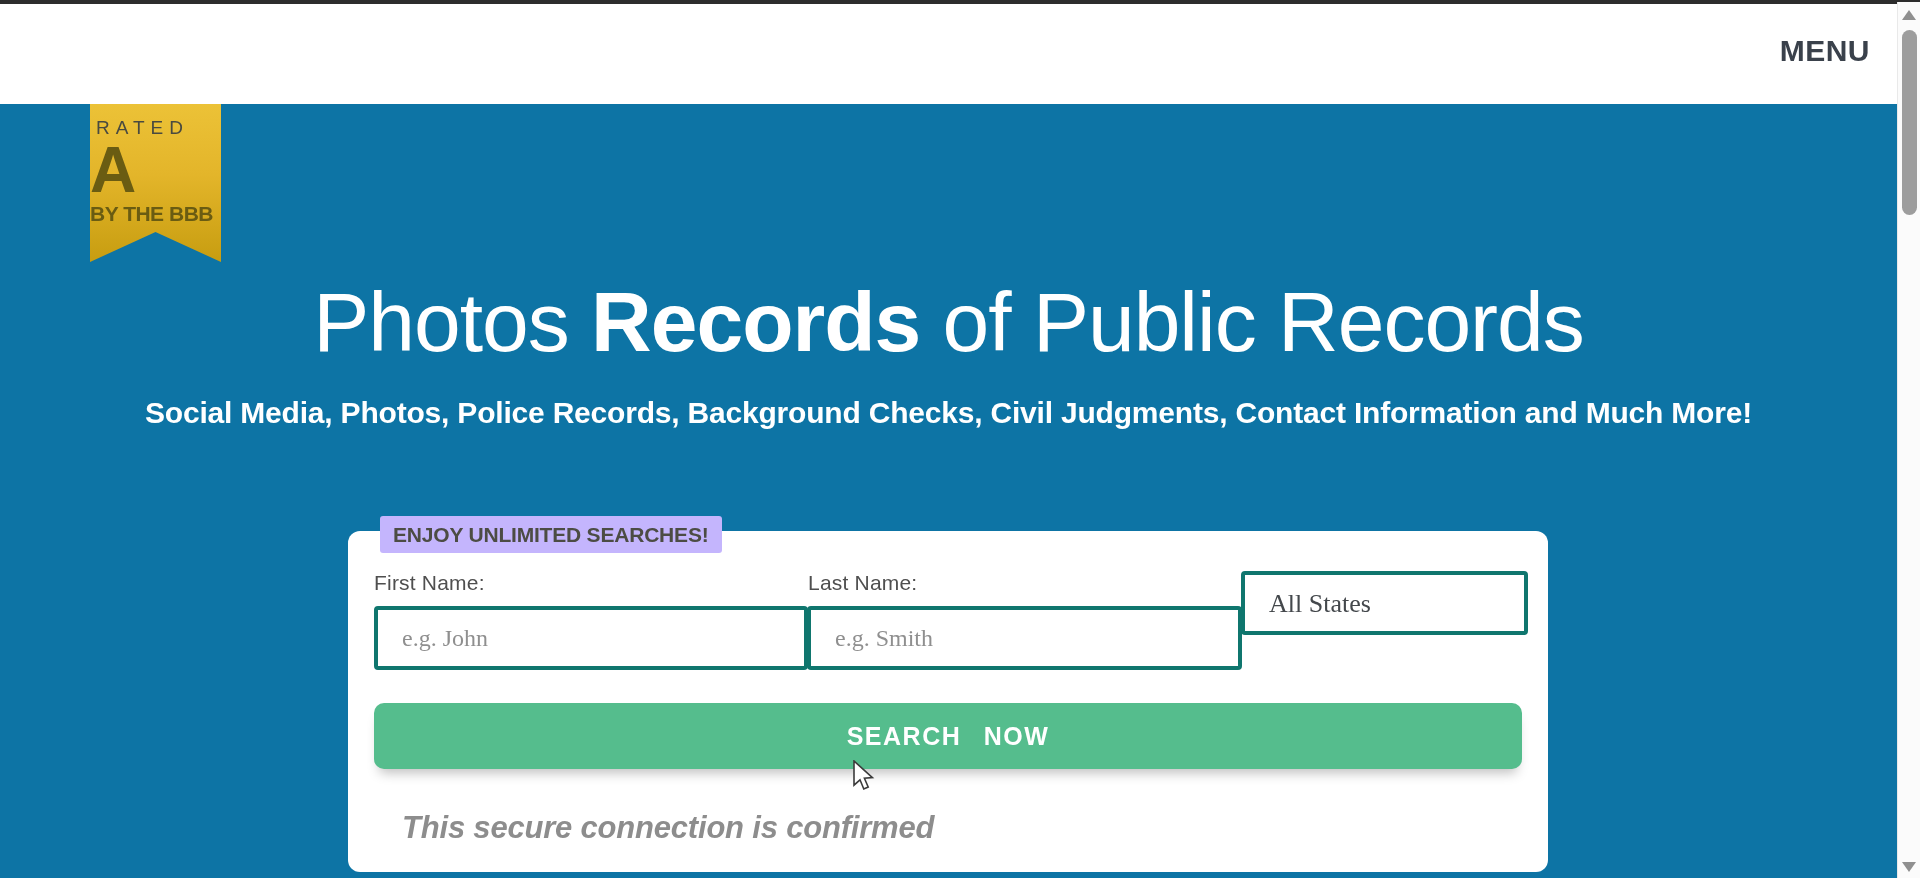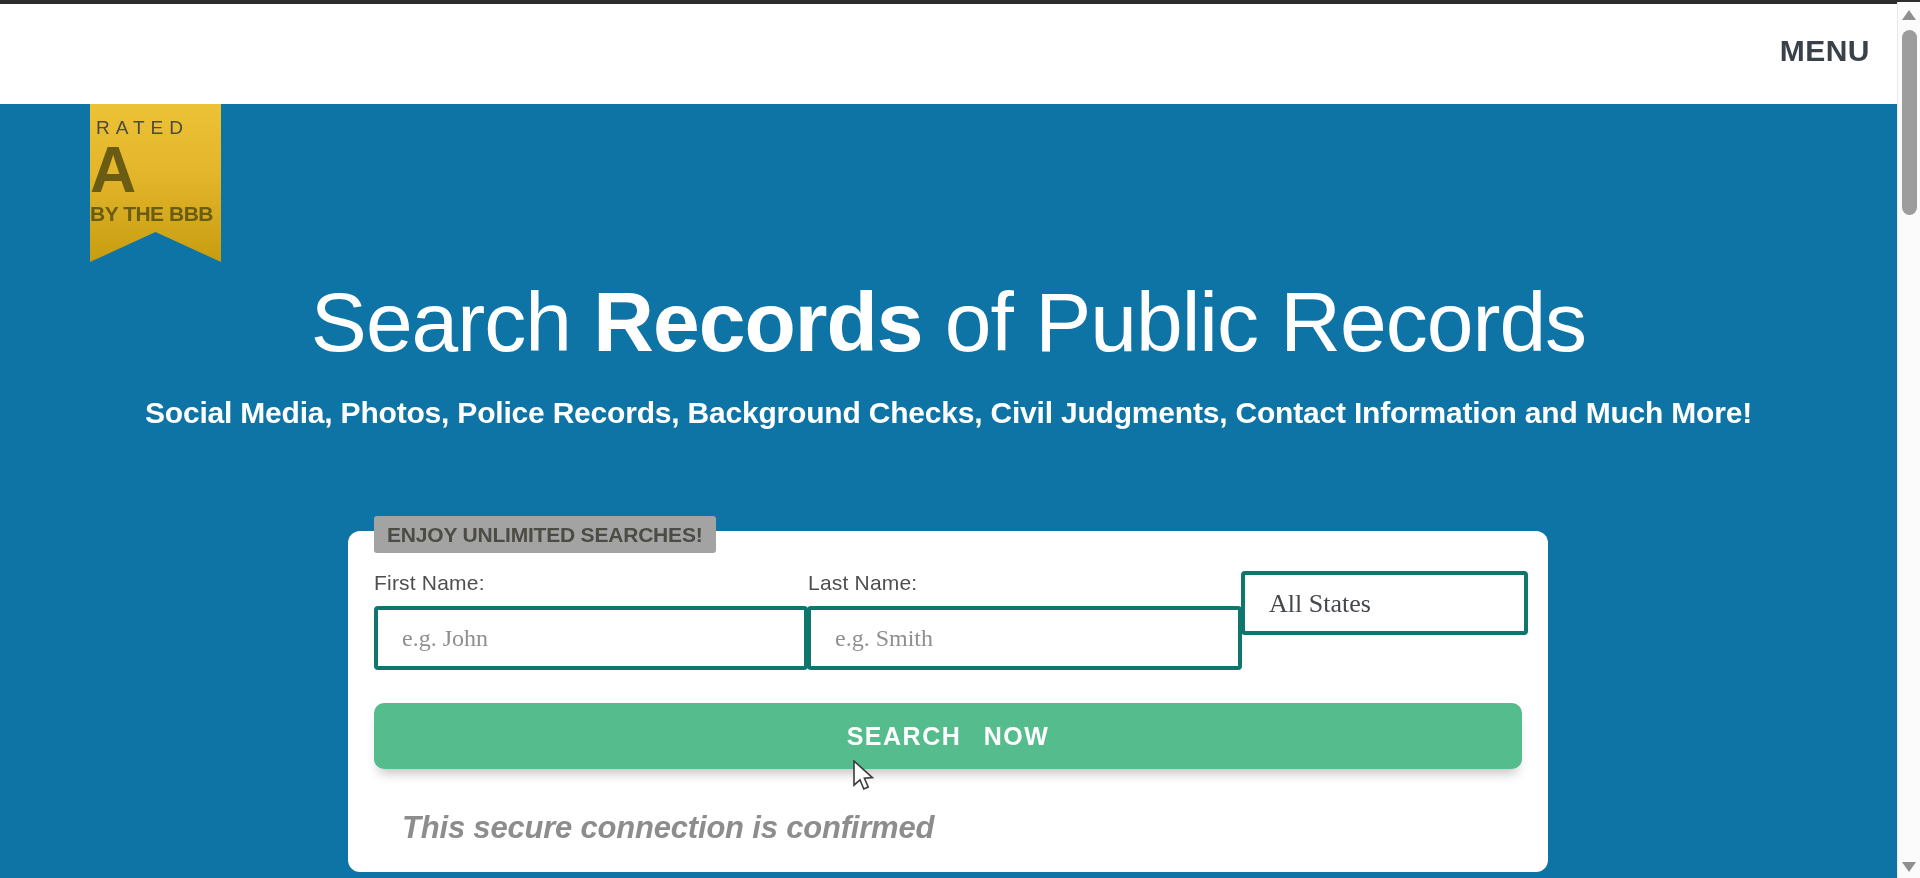--- a/index.html
+++ b/index.html
@@ -28,21 +28,21 @@
 
   .hero-title { position: absolute; top: 176px; left: 0; width: 1897px; text-align: center;
                 color: #ffffff; font-size: 84px; font-weight: 300; line-height: 1; letter-spacing: -1px; }
   .hero-title b { font-weight: 800; }
   .hero-subtitle { position: absolute; top: 292px; left: 0; width: 1897px; text-align: center;
                    color: #ffffff; font-size: 30px; font-weight: bold; letter-spacing: -0.2px; }
 
   
   .card { position: absolute; left: 348px; top: 427px; width: 1200px; height: 341px;
           background: #ffffff; border-radius: 12px; padding: 40px 26px 0 26px; }
-  .promo { position: absolute; top: -15px; left: 26px; background: #a3a3a3; color: #4c4c44;
+  .promo { position: absolute; top: -15px; left: 32px; background: #c4b5fd; color: #4c4c44;
            font-size: 21px; font-weight: bold; padding: 7px 13px 6px 13px; border-radius: 3px; letter-spacing: -0.2px; }
 
   .fields { display: grid; grid-template-columns: 434px 434px 286px; }
   .field { display: flex; flex-direction: column; }
   .field label { font-size: 21px; font-weight: normal; color: #4f4f4f; margin-bottom: 11px; letter-spacing: 0.2px; }
   .field input, .field select { height: 64px; border: 4px solid #0f766e; background: #ffffff;
            font-family: Liberation Serif, serif; font-size: 24px; padding: 0 0 0 24px; color: #44484c;
            border-radius: 4px; outline: none; width: 100%; }
   .field input::placeholder { color: #8f8f8f; opacity: 1; }
   .field.mid input { margin-left: -1px; width: calc(100% + 1px); }
@@ -80,21 +80,21 @@
   </header>
 
   <section class="hero">
 
     <div class="ribbon">
       <div class="rated">RATED</div>
       <div class="grade">A</div>
       <div class="by">BY THE BBB</div>
     </div>
 
-    <h1 class="hero-title"><span>Search </span><b>Records</b><span> of Public Records</span></h1>
+    <h1 class="hero-title"><span>Photos </span><b>Records</b><span> of Public Records</span></h1>
 
     <p class="hero-subtitle">Social Media, Photos, Police Records, Background Checks, Civil Judgments, Contact Information and Much More!</p>
 
     <div class="card">
       <span class="promo">ENJOY UNLIMITED SEARCHES!</span>
 
       <div class="fields">
         <div class="field">
           <label>First Name:</label>
           <input type="text" placeholder="e.g. John" style="">

